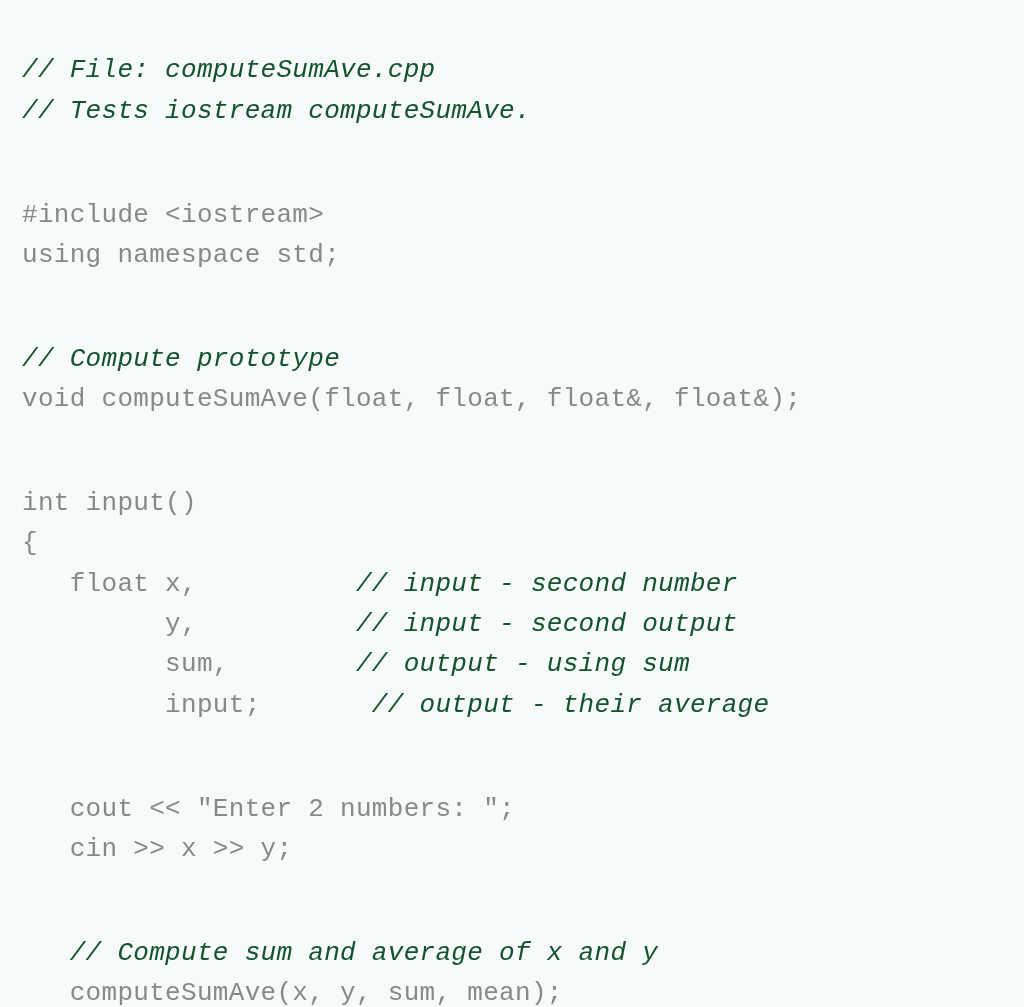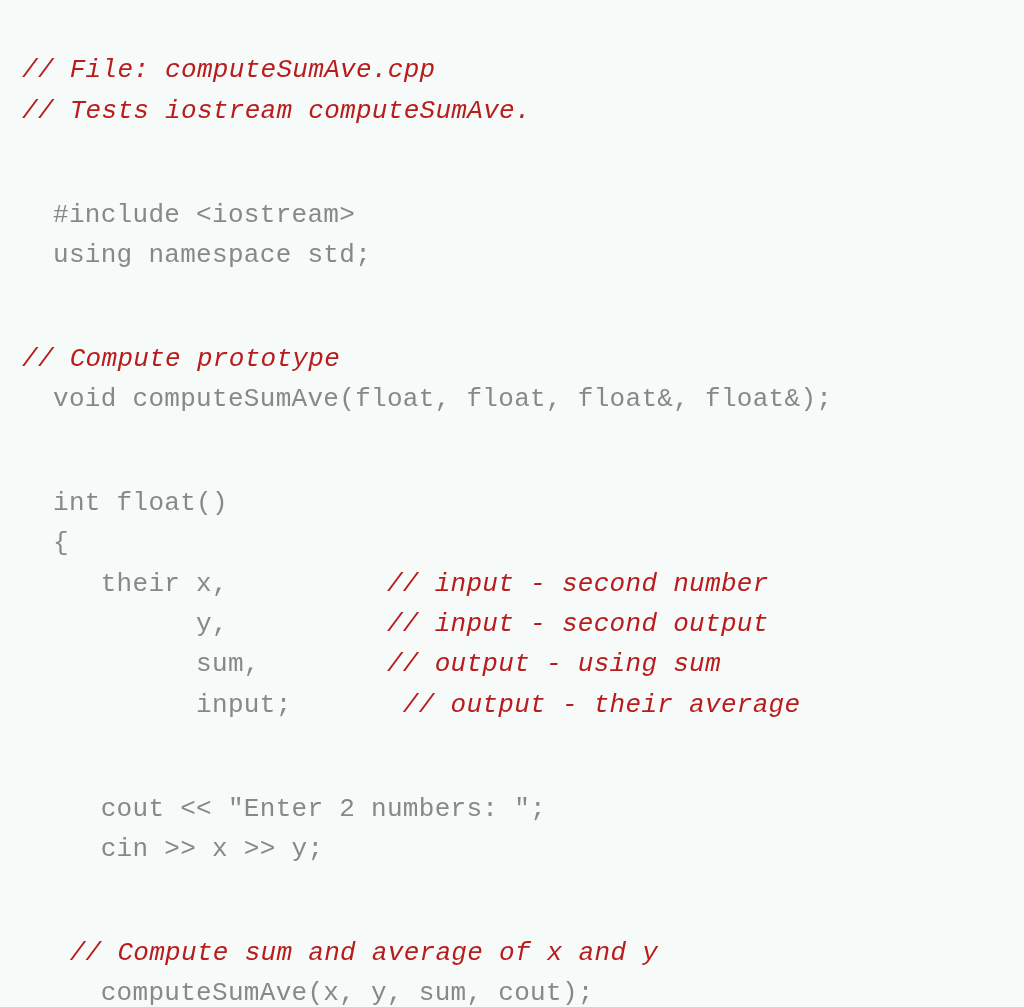--- a/index.html
+++ b/index.html
@@ -14,54 +14,53 @@
     font-family: "Courier New", Courier, monospace;
     font-size: 26px;
     line-height: 1.55;
     color: #8f8f8f;
     padding: 10px 22px;
     white-space: pre;
     letter-spacing: 0.3px;
   }
   .comment {
     font-style: italic;
-    color: #b91c1c;
+    color: #14532d;
   }
   .normal {
     font-style: normal;
     color: #888888;
-    margin-left: 31px;
   }
   .blank {
     display: block;
     height: 0.9em;
   }
 </style>
 </head>
 <body>
 
 <div class="code-block">
 <span class="comment">// File: computeSumAve.cpp</span>
 <span class="comment">// Tests iostream computeSumAve.</span>
 <span class="blank"></span>
 <span class="normal">#include &lt;iostream&gt;</span>
 <span class="normal">using namespace std;</span>
 <span class="blank"></span>
 <span class="comment">// Compute prototype</span>
 <span class="normal">void computeSumAve(float, float, float&amp;, float&amp;);</span>
 <span class="blank"></span>
-<span class="normal">int float()</span>
+<span class="normal">int input()</span>
 <span class="normal">{</span>
-<span class="normal"><span>   their x,          </span><span class="comment">// input - second number</span></span>
+<span class="normal"><span>   float x,          </span><span class="comment">// input - second number</span></span>
 <span class="normal"><span>         y,          </span><span class="comment">// input - second output</span></span>
 <span class="normal"><span>         sum,        </span><span class="comment">// output - using sum</span></span>
 <span class="normal"><span>         input;       </span><span class="comment">// output - their average</span></span>
 <span class="blank"></span>
 <span class="normal">   cout &lt;&lt; "Enter 2 numbers: ";</span>
 <span class="normal">   cin &gt;&gt; x &gt;&gt; y;</span>
 <span class="blank"></span>
 <span class="comment">   // Compute sum and average of x and y</span>
-<span class="normal">   computeSumAve(x, y, sum, cout);</span>
+<span class="normal">   computeSumAve(x, y, sum, mean);</span>
 
 
 
 
 </div>
 
 </body></html>

